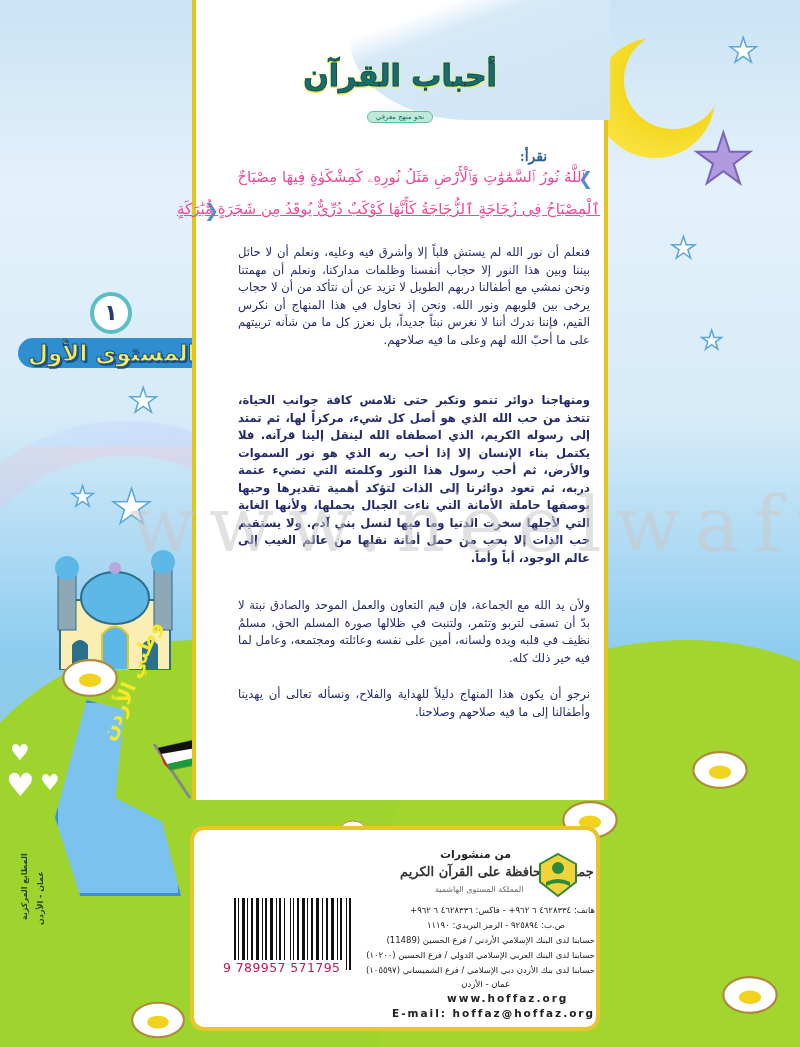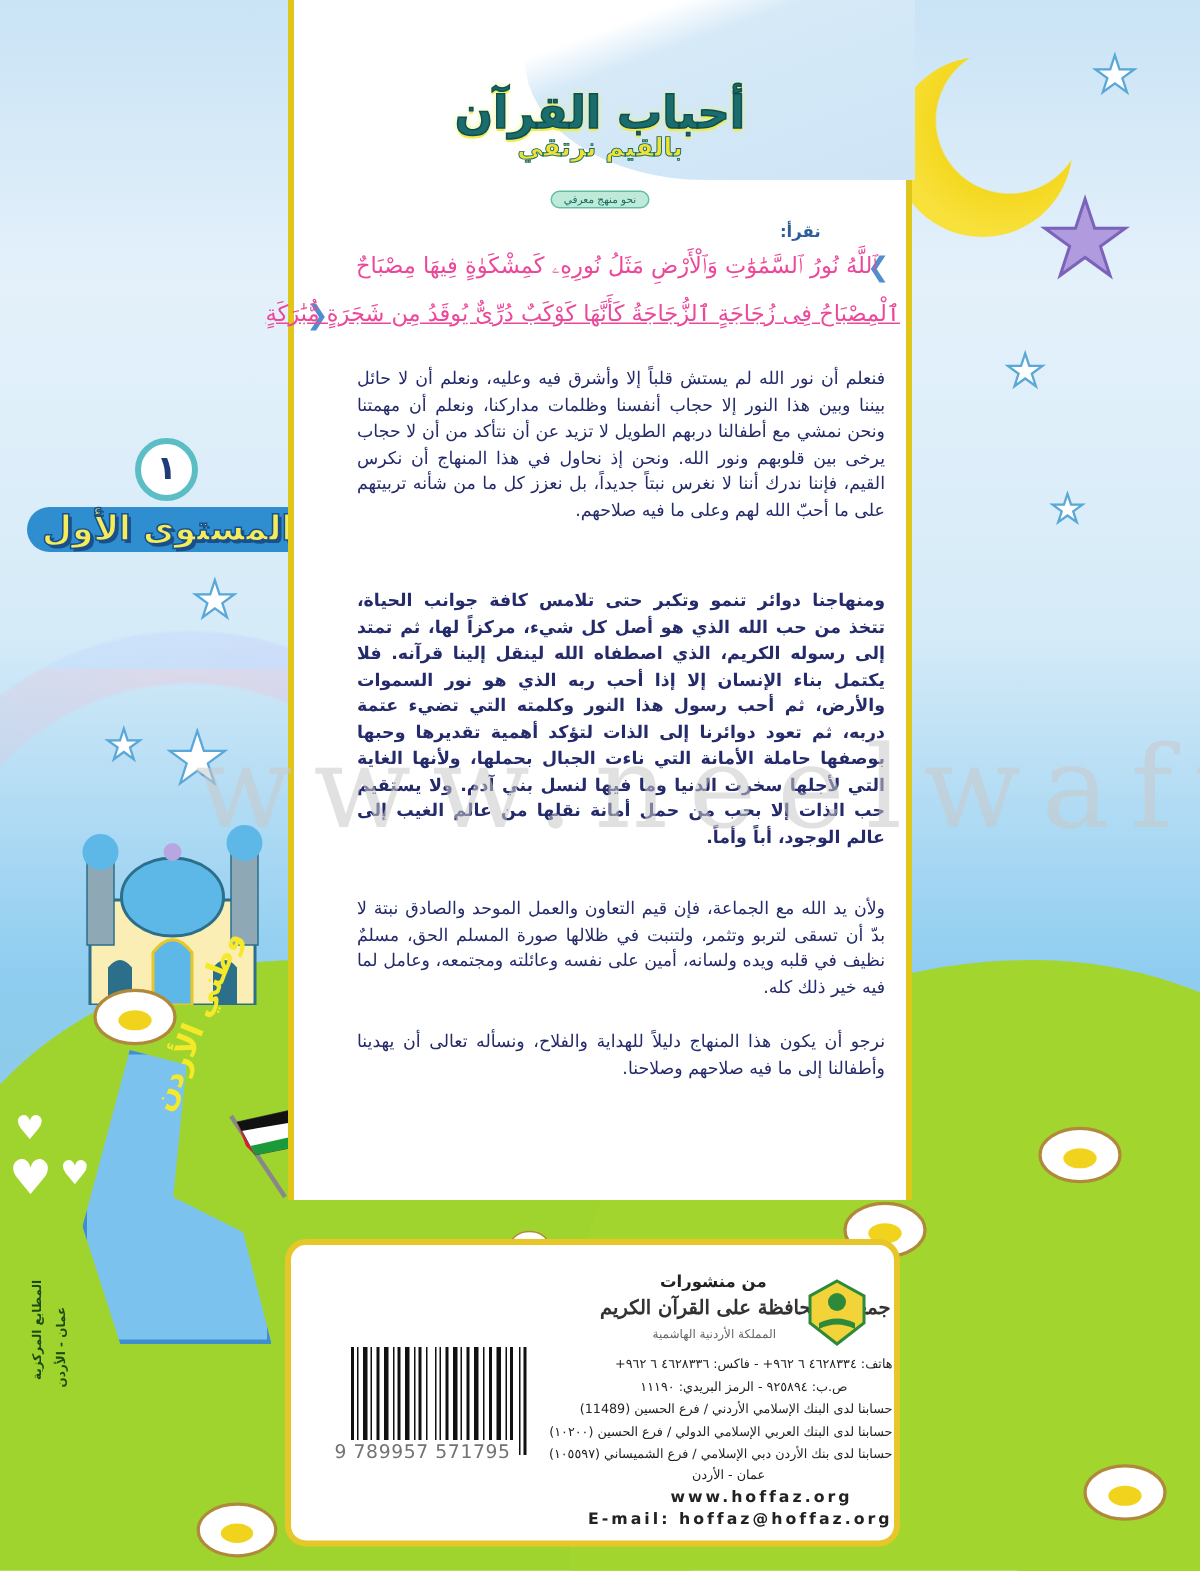--- a/index.html
+++ b/index.html
@@ -25,21 +25,21 @@
                border-bottom-left-radius:120px 80px; }
 
   
   #logo { left:270px; top:58px; width:260px; text-align:center; }
   #logo-title { font-size:30px; font-weight:bold; color:#1a6c6d;
                 -webkit-text-stroke:1px #0e4f52; text-shadow:0 0 4px #e9f46b, 0 2px 0 #f5e647; direction:rtl; }
   #logo-sub { font-size:17px; font-weight:bold; color:#f1e032; -webkit-text-stroke:.6px #126a6b; direction:rtl; margin-top:-4px; }
   #logo-tag { display:inline-block; margin-top:18px; font-size:7px; background:#bfe9d8; color:#176c60; border:1px solid #5fbfa5; border-radius:8px; padding:1px 8px; direction:rtl; }
 
   
-  #read-label { left:520px; top:148px; font-size:11px; font-weight:bold; color:#2b5f9a; direction:rtl; }
+  #read-label { left:520px; top:148px; font-size:14px; font-weight:bold; color:#2b5f9a; direction:rtl;font-family:Liberation Serif, serif; }
   .verse { position:absolute; right:205px; font-size:15px; color:#ec4899; direction:rtl; white-space:nowrap; }
   #verse-1 { top:168px; right:215px; }
   #verse-2 { top:200px; right:200px;text-decoration:underline; }
   .verse-orn { position:absolute; font-size:18px; color:#4f8fd0; }
 
   
   .para { position:absolute; left:238px; width:352px; color:#242a6a; font-size:11.6px; line-height:17.5px;
           direction:rtl; text-align:justify; font-family:"DejaVu Sans", sans-serif; }
   #p1 { top:244px; }
   #p2 { top:392px;font-weight:bold; }
@@ -72,21 +72,21 @@
   #pub-from { left:440px; top:848px; font-size:11px; font-weight:bold; color:#222; direction:rtl; }
   #org-name { left:400px; top:864px; font-size:13px; font-weight:bold; color:#333; direction:rtl; font-family:"DejaVu Serif", serif; }
   #org-sub { left:435px; top:885px; font-size:8px; color:#666; direction:rtl; }
   #org-logo { left:536px; top:852px; width:44px; height:46px; }
   .contact { position:absolute; right:205px; font-size:8.5px; font-weight:normal; color:#222; direction:rtl; white-space:nowrap; }
   #website { left:420px; top:992px; font-size:10.5px; font-weight:bold; letter-spacing:2px; color:#222;margin-left:27px; }
   #email { left:392px; top:1007px; font-size:10.5px; font-weight:bold; letter-spacing:2px; color:#222; }
 
   
   #barcode { left:232px; top:898px; width:122px; height:74px; }
-  #isbn { left:222px; top:960px; font-size:12.5px; color:#737373; letter-spacing:.4px; font-family:"DejaVu Sans", sans-serif; background:#fff; padding:0 1px; }
+  #isbn { left:222px; top:960px; font-size:12.5px; color:#be185d; letter-spacing:.4px; font-family:"DejaVu Sans", sans-serif; background:#fff; padding:0 1px; }
 
   
   #printer { left:20px; top:920px; transform:rotate(-90deg); transform-origin:left top; font-size:8px; color:#1c4a12; font-weight:bold; white-space:nowrap; direction:rtl; }
   #printer-city { left:36px; top:925px; transform:rotate(-90deg); transform-origin:left top; font-size:8px; color:#1c4a12; font-weight:bold; white-space:nowrap; direction:rtl; }
 
   .flower { position:absolute; width:26px; height:18px; }
 </style>
 </head>
 <body>
 
@@ -131,21 +131,20 @@
 <span class="star" style="left:40px;top:770px;font-size:22px;color:#fff;-webkit-text-stroke:0;">♥</span>
 
 <div class="layer" id="moon"></div>
 <div class="layer" id="purple-star">★</div>
 
 <div class="layer" id="panel"></div>
 <div class="layer" id="panel-sky"></div>
 
 <div class="layer" id="logo">
   <div id="logo-title">أحباب القرآن</div>
-  <div id="logo-sub">بالقيم نرتقي</div>
   <div id="logo-tag">نحو منهج معرفي</div>
 </div>
 
 <div class="layer" id="read-label">نقرأ:</div>
 <span class="verse-orn" style="left:578px;top:168px;">❮</span>
 <span class="verse-orn" style="left:204px;top:200px;">❯</span>
 <div class="verse" id="verse-1">ٱللَّهُ نُورُ ٱلسَّمَٰوَٰتِ وَٱلْأَرْضِ مَثَلُ نُورِهِۦ كَمِشْكَوٰةٍ فِيهَا مِصْبَاحٌ</div>
 <div class="verse" id="verse-2">ٱلْمِصْبَاحُ فِى زُجَاجَةٍ ٱلزُّجَاجَةُ كَأَنَّهَا كَوْكَبٌ دُرِّىٌّ يُوقَدُ مِن شَجَرَةٍ مُّبَٰرَكَةٍ</div>
 
 <div class="para" id="p1">فنعلم أن نور الله لم يستش قلباً إلا وأشرق فيه وعليه، ونعلم أن لا حائل بيننا وبين هذا النور إلا حجاب أنفسنا وظلمات مداركنا، ونعلم أن مهمتنا ونحن نمشي مع أطفالنا دربهم الطويل لا تزيد عن أن نتأكد من أن لا حجاب يرخى بين قلوبهم ونور الله. ونحن إذ نحاول في هذا المنهاج أن نكرس القيم، فإننا ندرك أننا لا نغرس نبتاً جديداً، بل نعزز كل ما من شأنه تربيتهم على ما أحبّ الله لهم وعلى ما فيه صلاحهم.</div>
@@ -176,21 +175,21 @@
     <ellipse cx="13" cy="10" rx="5" ry="3" fill="#f1d21c"></ellipse>
   </svg>
 <svg class="flower" style="left:60px;top:658px;width:60px;height:40px;" viewBox="0 0 26 18">
     <ellipse cx="13" cy="9" rx="12" ry="8" fill="#fff" stroke="#b08a3a"></ellipse>
     <ellipse cx="13" cy="10" rx="5" ry="3" fill="#f1d21c"></ellipse>
   </svg>
 
 <div class="layer" id="info-box"></div>
 <div class="layer" id="pub-from">من منشورات</div>
 <div class="layer" id="org-name">جمعية المحافظة على القرآن الكريم</div>
-<div class="layer" id="org-sub">المملكة الأردنية الهاشمية</div>
+<div class="layer" id="org-sub">المملكة المستوى الهاشمية</div>
 <svg class="layer" id="org-logo" viewBox="0 0 44 46">
   <path d="M22 2 L40 12 V30 L22 44 L4 30 V12 Z" fill="#f2d33a" stroke="#2d8a3a" stroke-width="2"></path>
   <circle cx="22" cy="16" r="6" fill="#2d8a3a"></circle>
   <path d="M10 30 Q22 24 34 30 L34 34 Q22 28 10 34 Z" fill="#2d8a3a"></path>
 </svg>
 
 <div class="contact" style="top:905px;">هاتف: ٤٦٢٨٣٣٤ ٦ ٩٦٢+ - فاكس: ٤٦٢٨٣٣٦ ٦ ٩٦٢+</div>
 <div class="contact" style="top:920px;right:235px;">ص.ب: ٩٢٥٨٩٤ - الرمز البريدي: ١١١٩٠</div>
 <div class="contact" style="top:935px;">حسابنا لدى البنك الإسلامي الأردني / فرع الحسين (11489)</div>
 <div class="contact" style="top:950px;">حسابنا لدى البنك العربي الإسلامي الدولي / فرع الحسين (١٠٢٠٠)</div>

